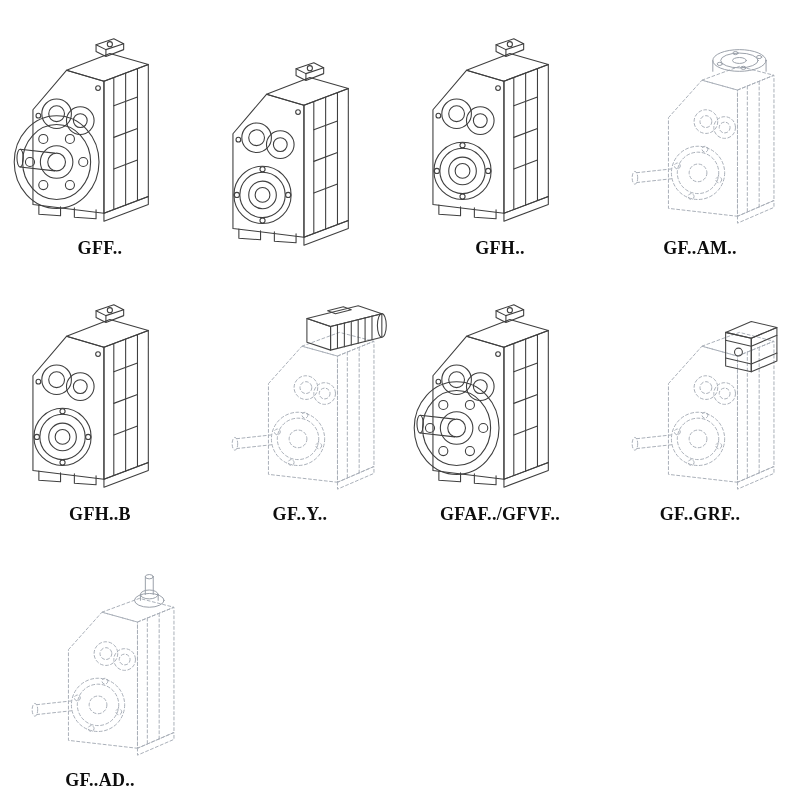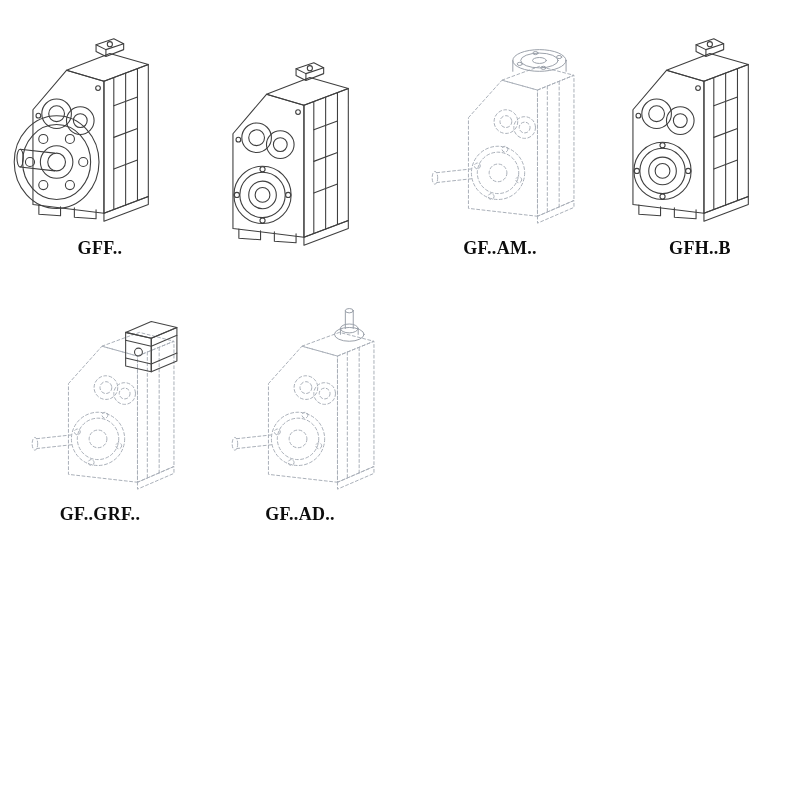--- a/index.html
+++ b/index.html
@@ -159,20 +159,30 @@
       <svg class="draw" viewBox="0 0 180 215">
         <use href="#g-housing"></use>
         <use href="#g-topcircles"></use>
         <use href="#g-bigbore"></use>
       </svg>
     </div>
   </div>
 
 
 
+  <div class="cell">
+    <div class="drawing">
+      <svg class="draw" viewBox="0 0 180 215">
+        <use href="#g-housing"></use>
+        <use href="#g-topcircles"></use>
+        <use href="#g-bigbore"></use>
+      </svg>
+    </div>
+    <div class="label">GFH..</div>
+  </div>
 
   <div class="cell">
     <div class="drawing">
       <svg class="draw dashed" viewBox="0 0 180 215">
         <use href="#g-dash-housing"></use>
         <use href="#g-top-flange" class="part-light"></use>
       </svg>
     </div>
     <div class="label">GF..AM..</div>
   </div>
@@ -181,21 +191,41 @@
     <div class="drawing">
       <svg class="draw" viewBox="0 0 180 215">
         <use href="#g-housing"></use>
         <use href="#g-topcircles"></use>
         <use href="#g-bigbore"></use>
       </svg>
     </div>
     <div class="label">GFH..B</div>
   </div>
 
-
+  <div class="cell">
+    <div class="drawing">
+      <svg class="draw dashed" viewBox="0 0 180 215">
+        <use href="#g-dash-housing"></use>
+        <use href="#g-motor" class="part-dark"></use>
+      </svg>
+    </div>
+    <div class="label">GF..Y..</div>
+  </div>
+
+  <div class="cell">
+    <div class="drawing">
+      <svg class="draw" viewBox="0 0 180 215">
+        <use href="#g-housing"></use>
+        <use href="#g-topcircles"></use>
+        <use href="#g-flange"></use>
+        <use href="#g-shaft"></use>
+      </svg>
+    </div>
+    <div class="label">GFAF../GFVF..</div>
+  </div>
 
 
   <div class="cell">
     <div class="drawing">
       <svg class="draw dashed" viewBox="0 0 180 215">
         <use href="#g-dash-housing"></use>
         <use href="#g-adapter" class="part-dark"></use>
       </svg>
     </div>
     <div class="label">GF..GRF..</div>

